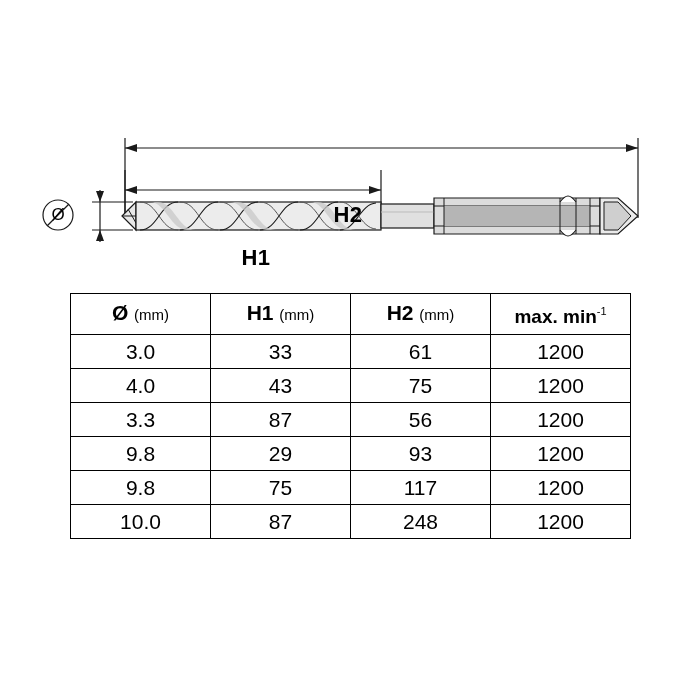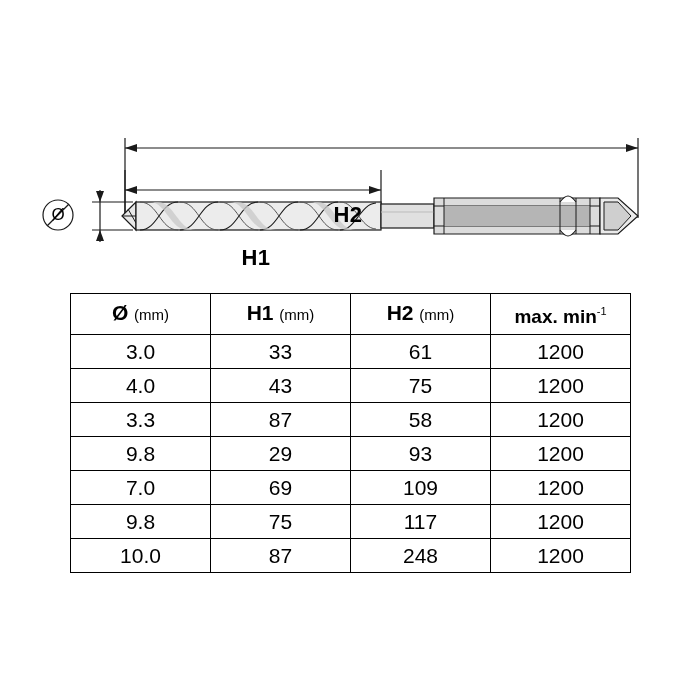--- a/index.html
+++ b/index.html
@@ -221,36 +221,30 @@
       </tr>
       <tr>
         <td>4.0</td>
         <td>43</td>
         <td>75</td>
         <td>1200</td>
       </tr>
       <tr>
         <td>3.3</td>
         <td>87</td>
-        <td>58</td>
+        <td>56</td>
         <td>1200</td>
       </tr>
       <tr>
         <td>9.8</td>
         <td>29</td>
         <td>93</td>
         <td>1200</td>
       </tr>
       <tr>
-        <td>7.0</td>
-        <td>69</td>
-        <td>109</td>
-        <td>1200</td>
-      </tr>
-      <tr>
         <td>9.8</td>
         <td>75</td>
         <td>117</td>
         <td>1200</td>
       </tr>
       <tr>
         <td>10.0</td>
         <td>87</td>
         <td>248</td>
         <td>1200</td>

